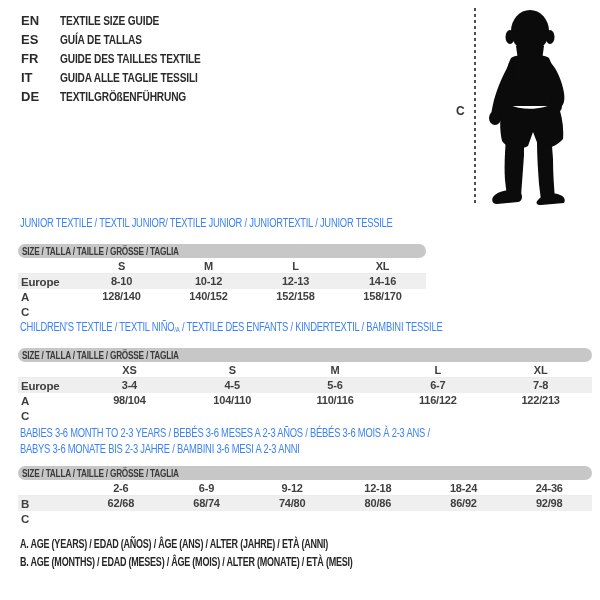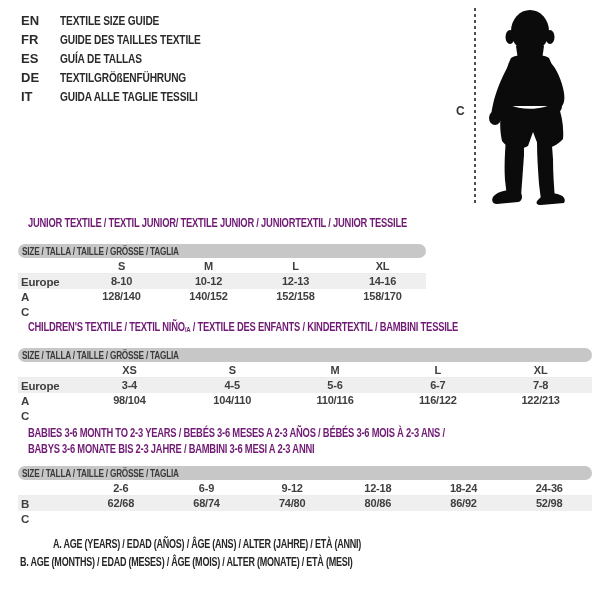--- a/index.html
+++ b/index.html
@@ -20,22 +20,22 @@
   .lang-label { font-weight:bold; font-size:13px; color:#2a2a2a; }
 
   
   .height-line { position:absolute; left:474px; top:8px; width:2px; height:197px;
     background-image:repeating-linear-gradient(to bottom,#4f4f4f 0 3px, transparent 3px 6px); }
   .height-marker { position:absolute; left:456px; top:104px; font-size:12px;
     font-weight:bold; color:#333; }
   .figure-svg { position:absolute; left:478px; top:8px; }
 
   
-  .sec-title { position:absolute; left:28px; font-size:12.5px; font-weight:bold;
-    color:#701a75; }
+  .sec-title { position:absolute; left:20px; font-size:12.5px; font-weight:normal;
+    color:#3b82f6; }
   #junior-title { top:216px; }
   #children-title { top:320px; }
   #babies-title { top:425px; line-height:16px; }
   .sub { font-size:8px; vertical-align:-1px; }
 
   
   .size-table { position:absolute; left:18px; }
   #t1 { top:244px; width:408px; }
   #t2 { top:348px; width:574px; }
   #t3 { top:466px; width:574px; }
@@ -44,49 +44,49 @@
   .trow { display:flex; height:15px; line-height:15px; font-size:11px;
     font-weight:bold; letter-spacing:-0.2px; color:#3f3f3f; box-sizing:border-box;
     border-bottom:1px solid #ececec; }
   .trow.alt { background:#efefef; border-bottom:none; }
   .trow:last-child { border-bottom:none; }
   .c { box-sizing:border-box; }
   .c.lab { width:60px; padding-left:3px; font-size:11.5px;margin-top:16px; }
   .c.v { flex:1; text-align:center; }
 
   
-  .footnotes { position:absolute; left:20px; top:536px;text-align:right; }
+  .footnotes { position:absolute; left:20px; top:536px; }
   .footnote { height:17.5px; line-height:17.5px; font-size:12px; font-weight:bold;
     color:#262626; }
 </style>
 </head>
 <body>
 
 <div class="page">
 
   <div class="lang-block">
     <div class="lang-row">
       <span class="lang-code">EN</span>
       <span class="lang-label cond-lg">TEXTILE SIZE GUIDE</span>
     </div>
     <div class="lang-row">
+      <span class="lang-code">ES</span>
+      <span class="lang-label cond-lg">GUÍA DE TALLAS</span>
+    </div>
+    <div class="lang-row">
       <span class="lang-code">FR</span>
       <span class="lang-label cond-lg">GUIDE DES TAILLES TEXTILE</span>
     </div>
     <div class="lang-row">
-      <span class="lang-code">ES</span>
-      <span class="lang-label cond-lg">GUÍA DE TALLAS</span>
+      <span class="lang-code">IT</span>
+      <span class="lang-label cond-lg">GUIDA ALLE TAGLIE TESSILI</span>
     </div>
     <div class="lang-row">
       <span class="lang-code">DE</span>
       <span class="lang-label cond-lg">TEXTILGRÖßENFÜHRUNG</span>
-    </div>
-    <div class="lang-row">
-      <span class="lang-code">IT</span>
-      <span class="lang-label cond-lg">GUIDA ALLE TAGLIE TESSILI</span>
     </div>
   </div>
 
   <div class="height-line"></div>
   <div class="height-marker">C</div>
   <svg class="figure-svg" width="112" height="200" viewBox="0 0 112 200">
     <g fill="#0b0b0b">
       <ellipse cx="52" cy="23" rx="19" ry="21"></ellipse>
       <ellipse cx="32" cy="29" rx="4.5" ry="7"></ellipse>
       <ellipse cx="72" cy="29" rx="4.5" ry="7"></ellipse>
@@ -184,21 +184,21 @@
       <div class="c v">18-24</div>
       <div class="c v">24-36</div>
     </div>
     <div class="trow alt">
       <div class="c lab">C</div>
       <div class="c v">62/68</div>
       <div class="c v">68/74</div>
       <div class="c v">74/80</div>
       <div class="c v">80/86</div>
       <div class="c v">86/92</div>
-      <div class="c v">52/98</div>
+      <div class="c v">92/98</div>
     </div>
   </section>
 
   <div class="footnotes">
     <div class="footnote">
       <span class="cond">A. AGE (YEARS) / EDAD (AÑOS) / ÂGE (ANS) / ALTER (JAHRE) / ETÀ (ANNI)</span>
     </div>
     <div class="footnote">
       <span class="cond">B. AGE (MONTHS) / EDAD (MESES) / ÂGE (MOIS) / ALTER (MONATE) / ETÀ (MESI)</span>
     </div>

